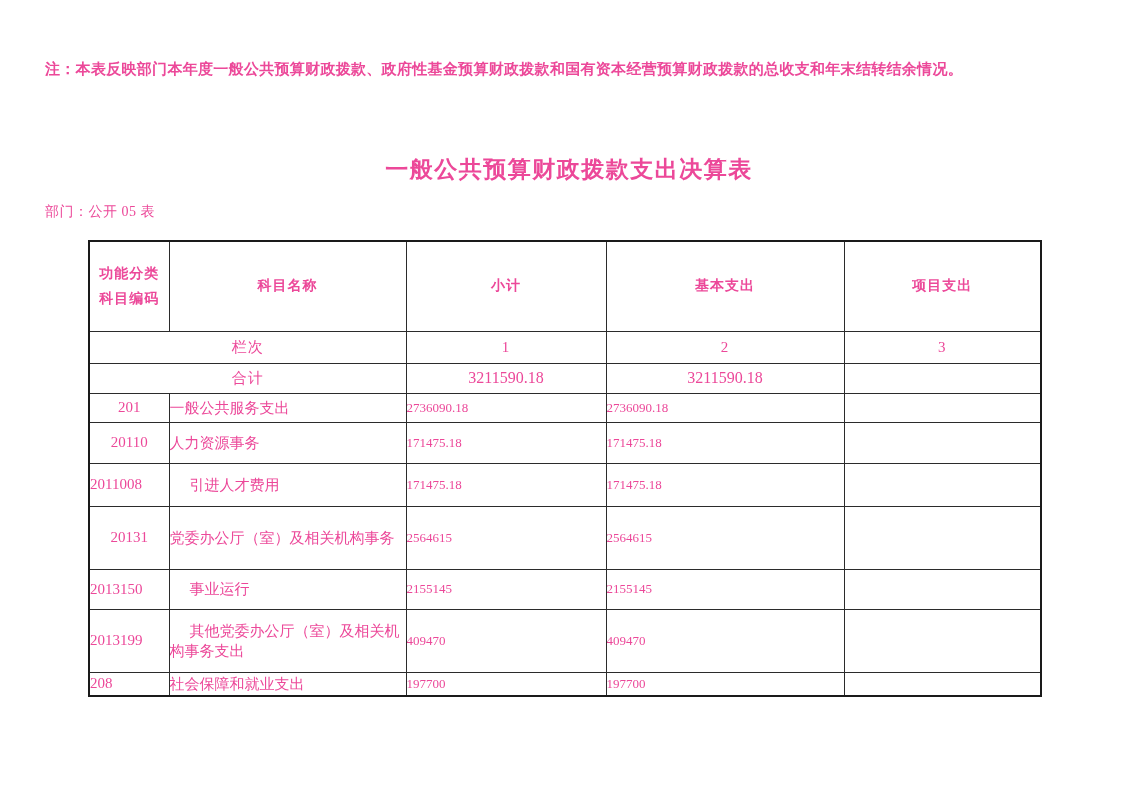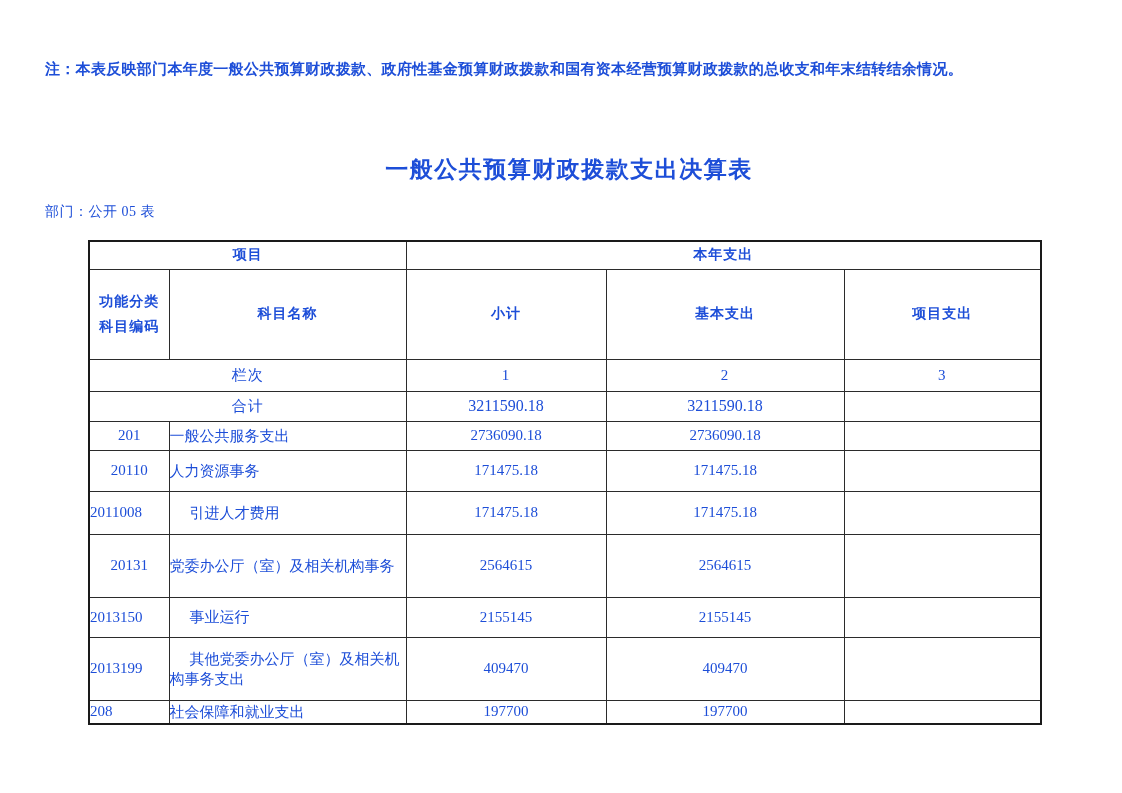--- a/index.html
+++ b/index.html
@@ -1,18 +1,18 @@
 <!DOCTYPE html>
 <html><head>
 <meta charset="utf-8">
 <style>
   html,body {margin:0; padding:0; background:#888;}
   .page {
     position:relative; width:1122px; height:793px; margin:0 auto;
-    background:#ffffff; color:#1d4ed8;
+    background:#ffffff; color:#ec4899;
     font-family:"Liberation Serif","DejaVu Serif",serif;
     overflow:hidden;
   }
   .note {
     position:absolute; left:45px; top:60px; width:1050px;
     font-size:15px; font-weight:600; letter-spacing:0.3px;
   }
   .title {
     position:absolute; left:0; top:146px; width:1122px; margin:8px;
     text-align:center; font-size:23px; font-weight:bold; letter-spacing:1.5px;
@@ -29,21 +29,21 @@
   table.budget td, table.budget th {
     border:1px solid #2b2b2b; padding:0; vertical-align:middle; overflow:hidden;
   }
   th {
     font-family:"Liberation Sans","DejaVu Sans",sans-serif;
     font-weight:bold; font-size:14px; text-align:center; letter-spacing:1px;
   }
   th.codehead div {line-height:25px; letter-spacing:1px;}
   td {font-size:15px;}
   .tc {text-align:center;}
-  .num {text-align:center; padding-right:6px; font-size:15px;}
+  .num {text-align:left; padding-right:6px; font-size:13px;}
   .numc {text-align:center; font-size:16px;}
   .code {text-align:center; font-size:15px;}
   .cl {text-align:left; padding-left:3px;}
   .name {text-align:left; padding-left:4px; padding-right:2px; font-size:15px; line-height:20px;}
   .indent {text-indent:20px;}
   .vt {vertical-align:top; padding-top:4px;}
   .vb {vertical-align:bottom; padding-bottom:2px;}
   .lbl {font-size:15px; letter-spacing:1px;}
 </style>
 </head>
@@ -60,24 +60,20 @@
   <table class="budget">
     <colgroup>
       <col style="width:80px">
         <col style="width:237px">
         <col style="width:200px">
         <col style="width:238px">
         <col style="width:197px">
     </colgroup>
 
     <tbody>
-        <tr style="height:28px">
-      <th colspan="2">项目</th>
-      <th colspan="3">本年支出</th>
-    </tr>
 
     <tr style="height:90px">
       <th class="codehead">
         <div>功能分类</div>
         <div>科目编码</div>
       </th>
       <th>科目名称</th>
       <th>小计</th>
       <th>基本支出</th>
       <th>项目支出</th>

